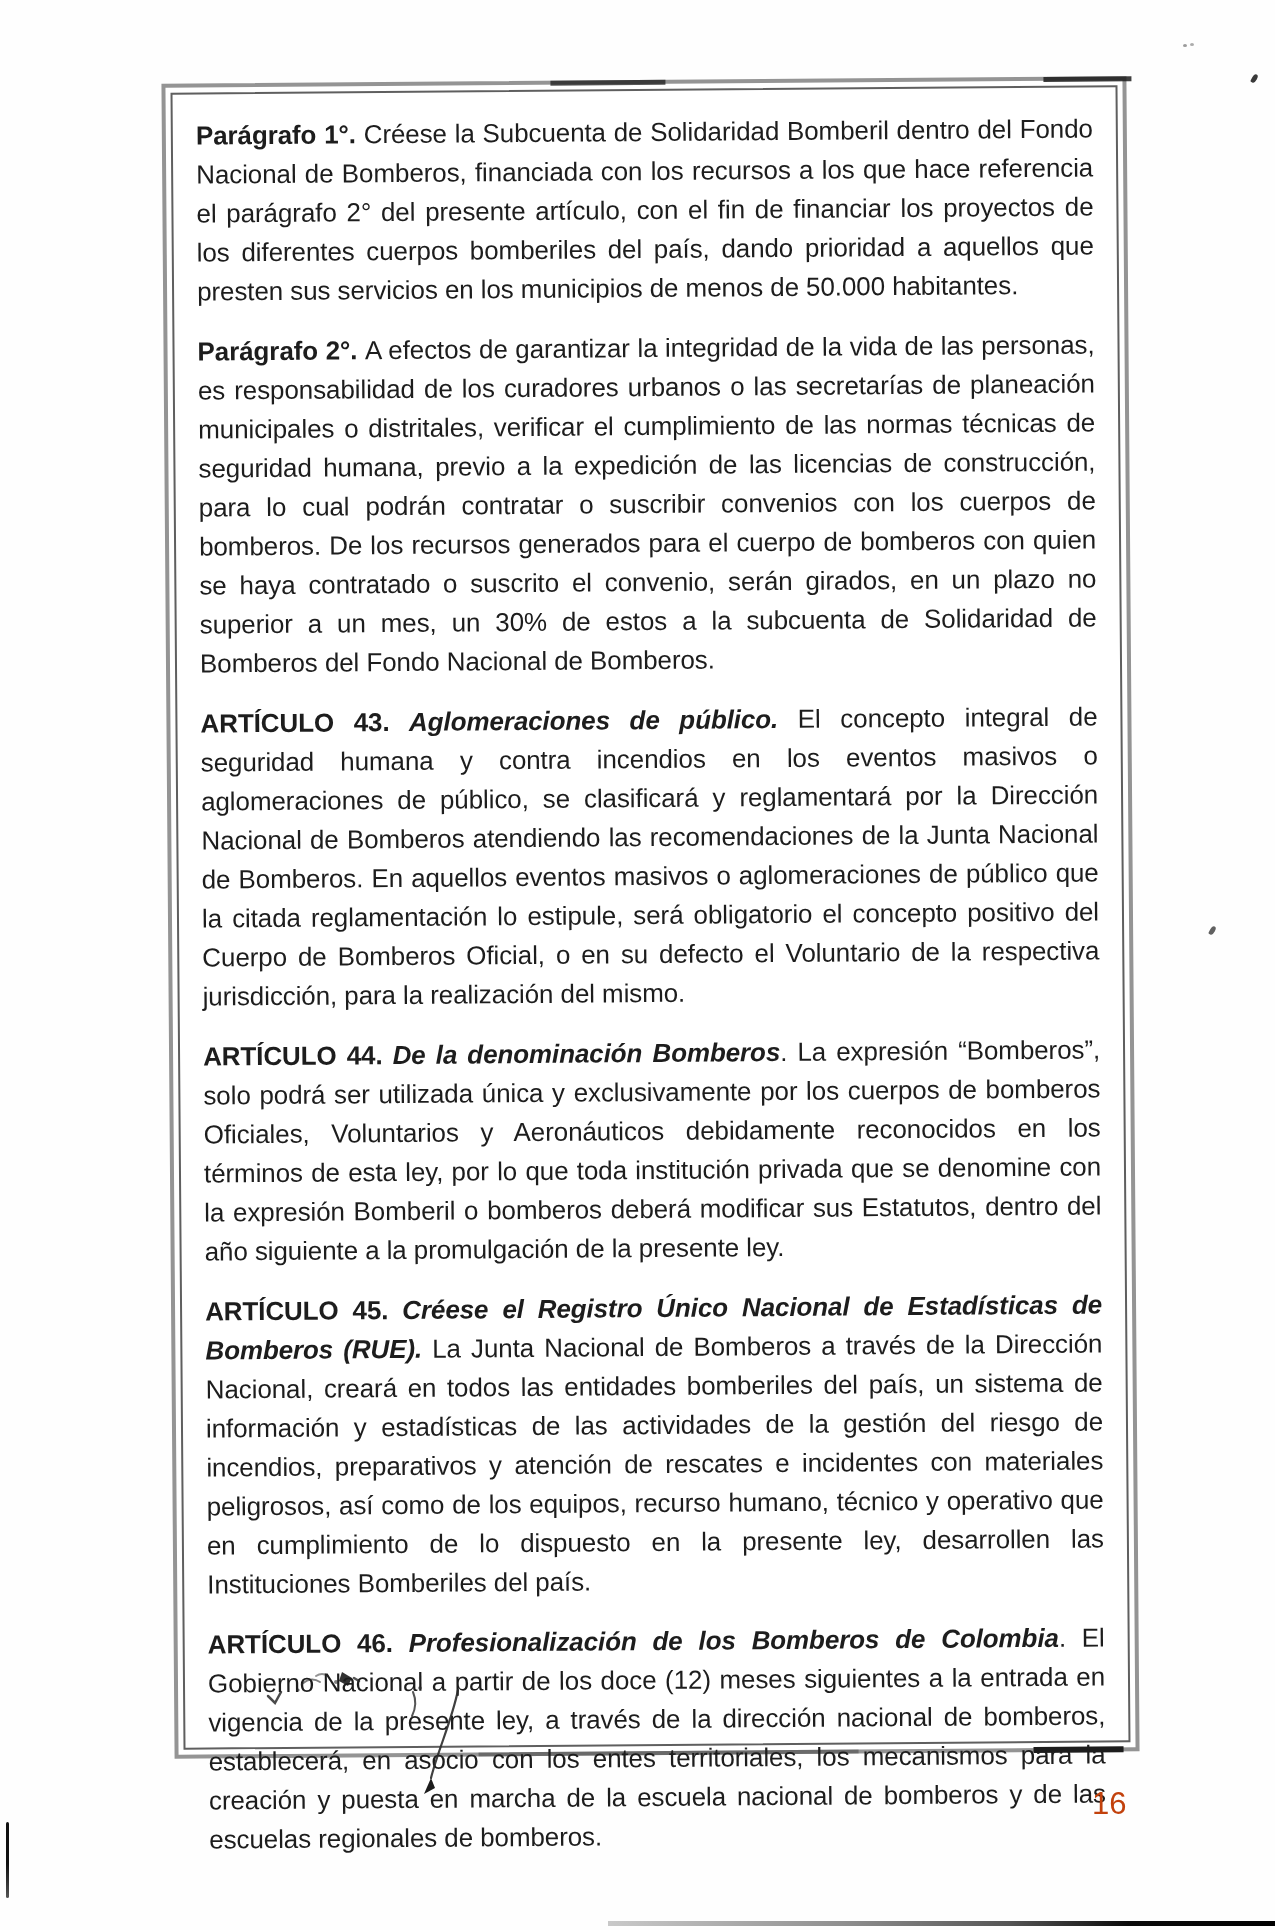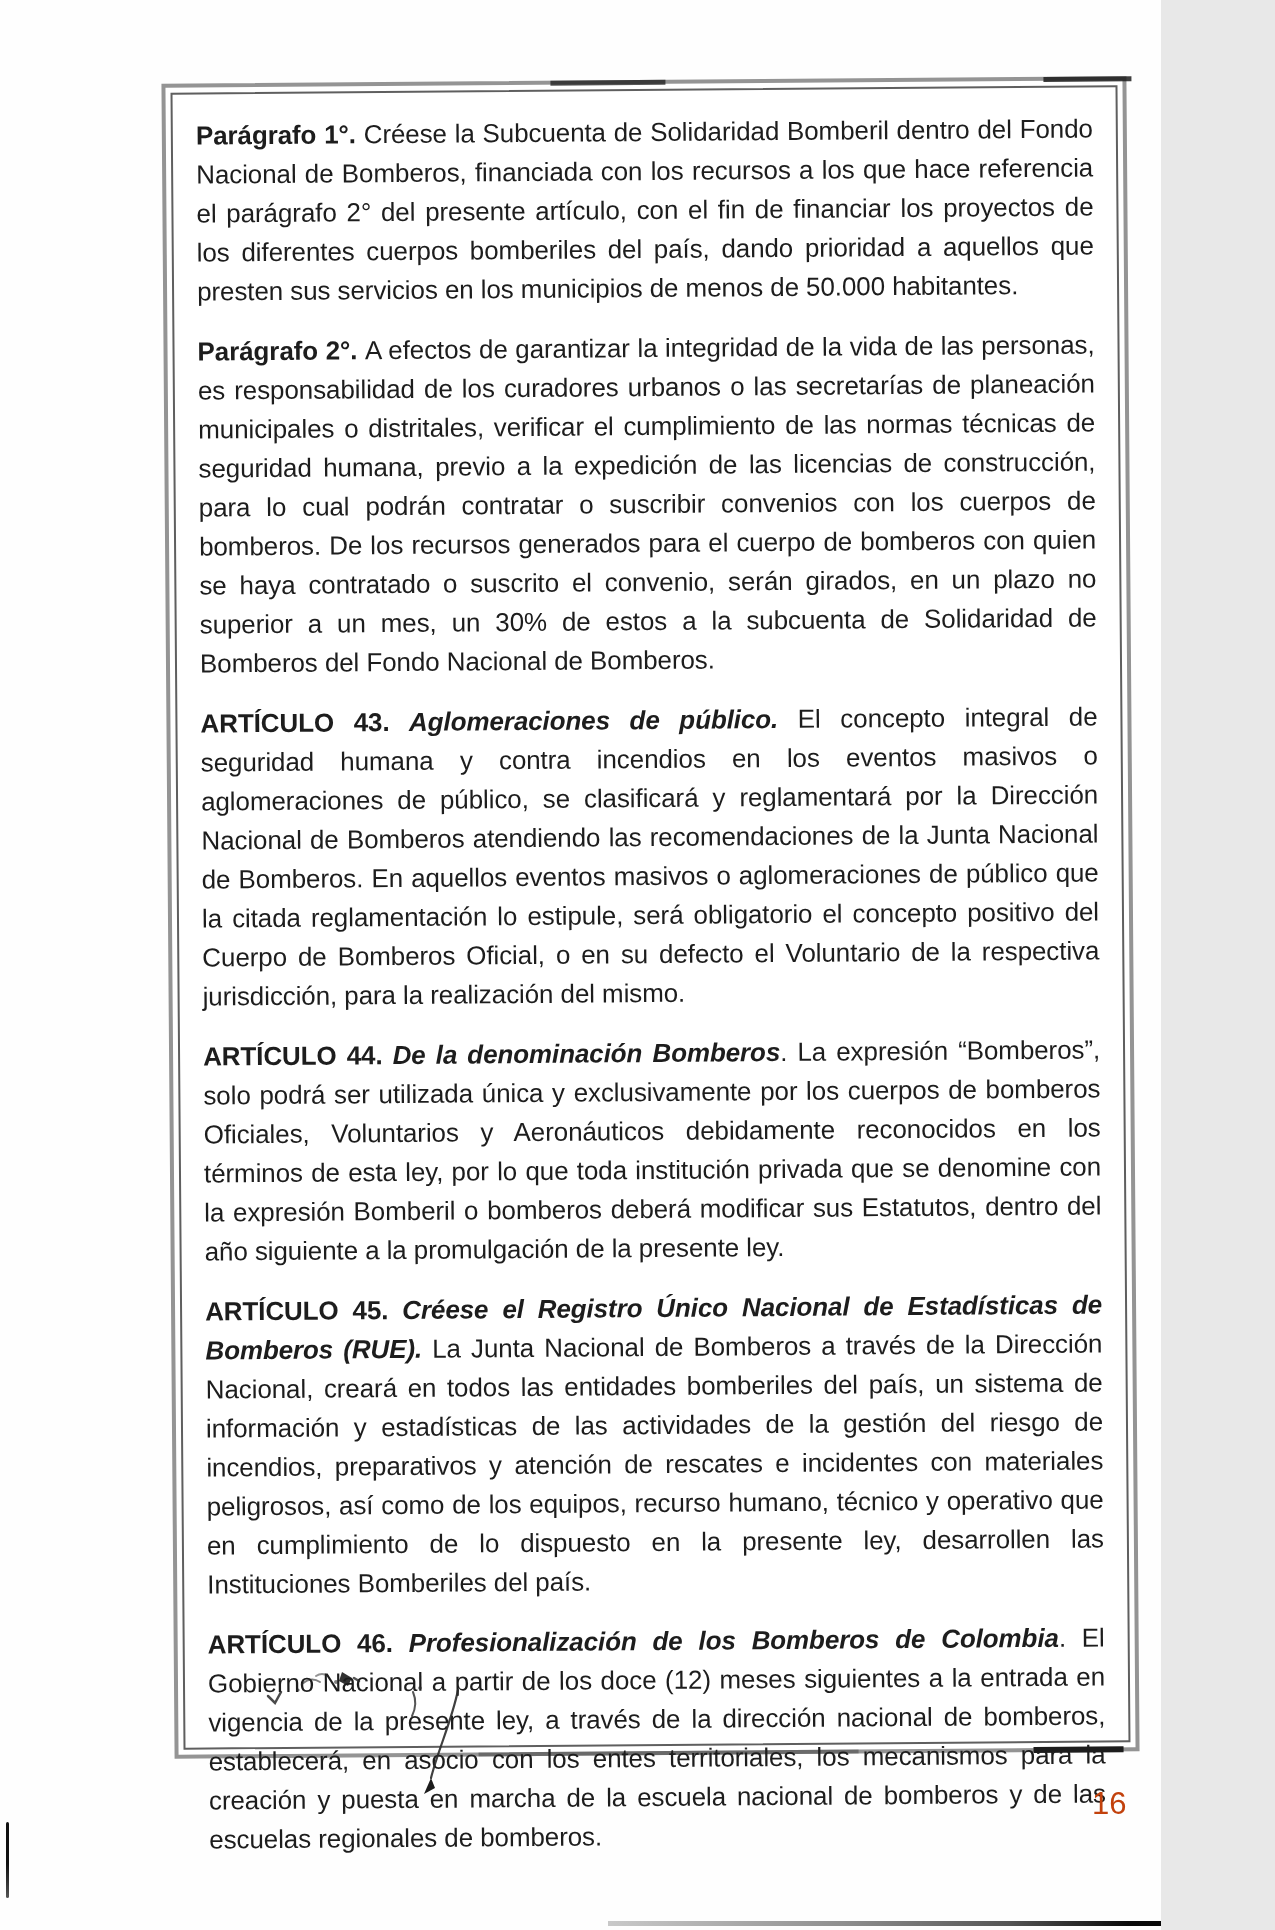--- a/index.html
+++ b/index.html
@@ -1,18 +1,18 @@
 <!DOCTYPE html>
 <html><head>
 <meta charset="utf-8">
 <style>
   html,body{margin:0;padding:0;background:#e8e8e8;}
   .page{
     position:relative;
-    width:1161px;height:1930px;
+    width:1275px;height:1930px;
     background:#fefefe;
     overflow:hidden;
     font-family:"Liberation Sans", sans-serif;
     color:#1d1d1d;
   }
   
   .frame-outer{
     position:absolute;
     left:168px;top:80px;
     width:965px;height:1675px;

